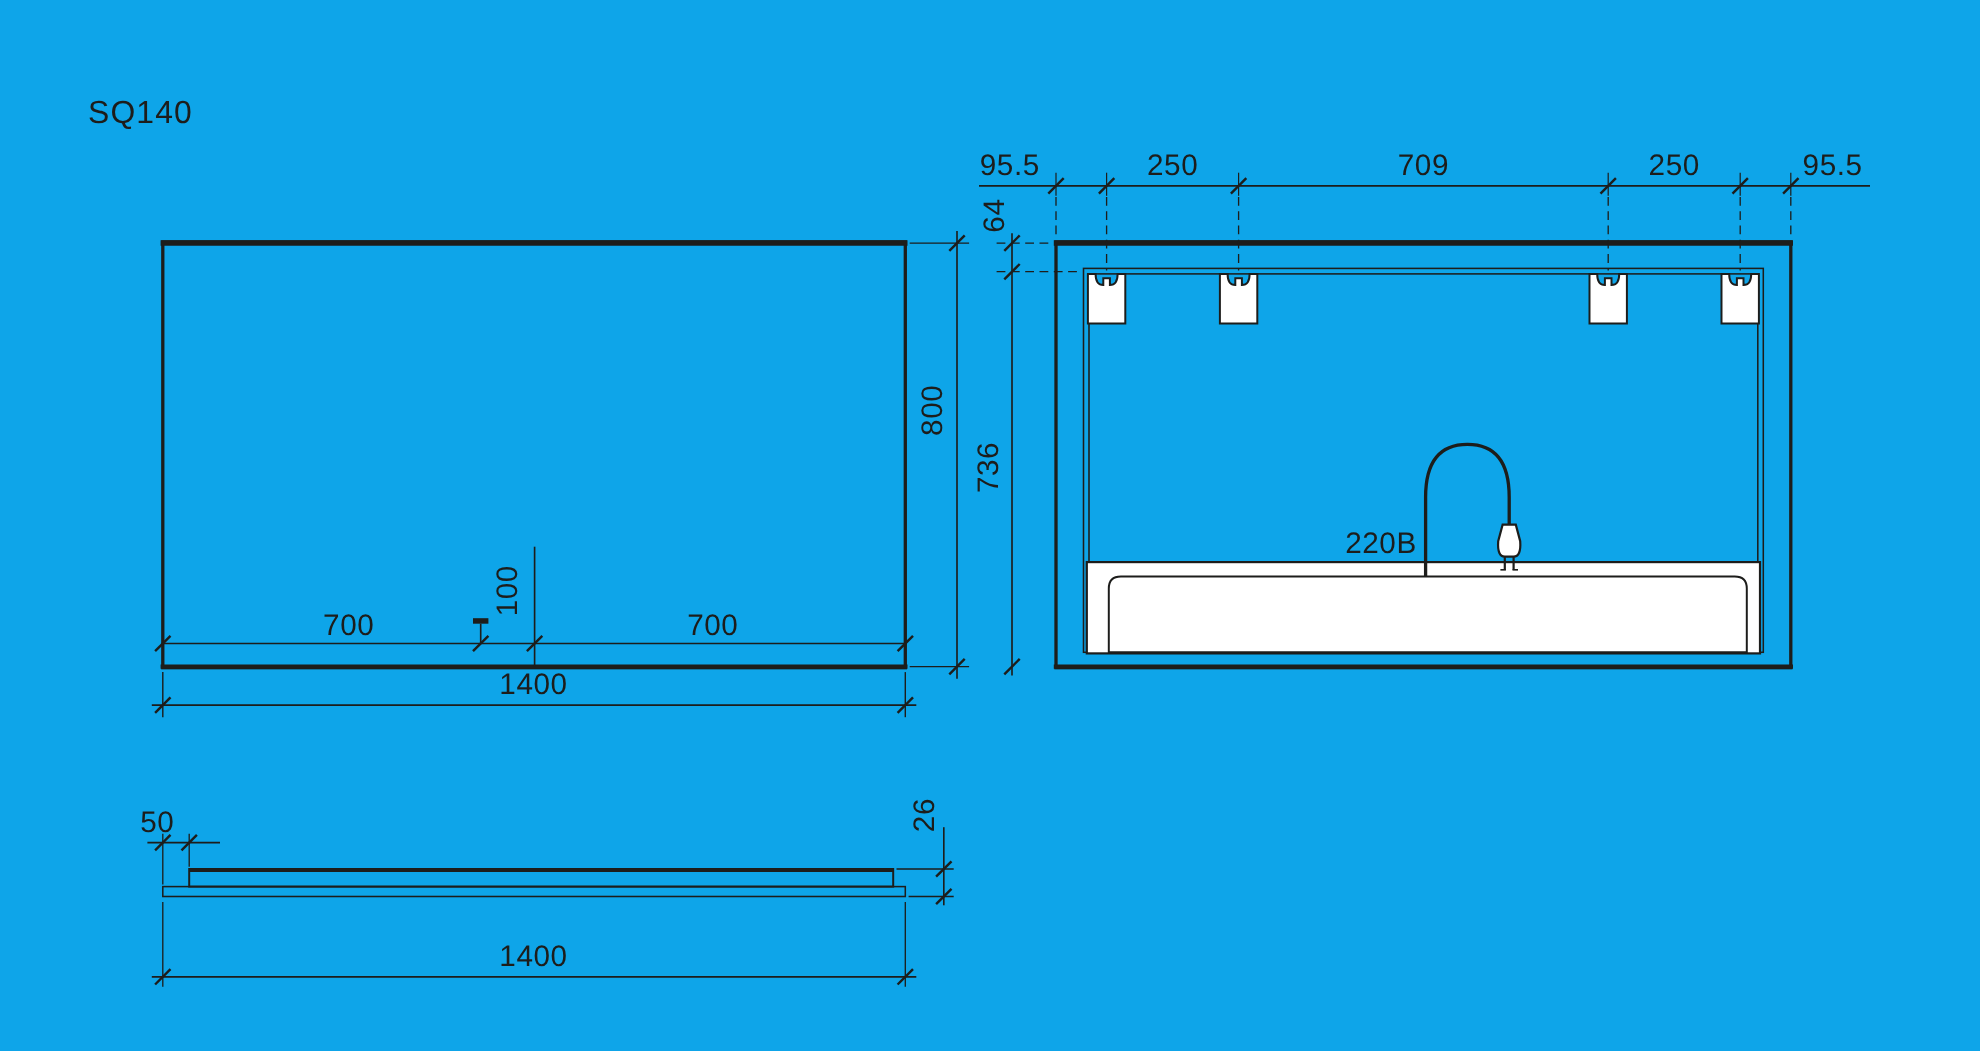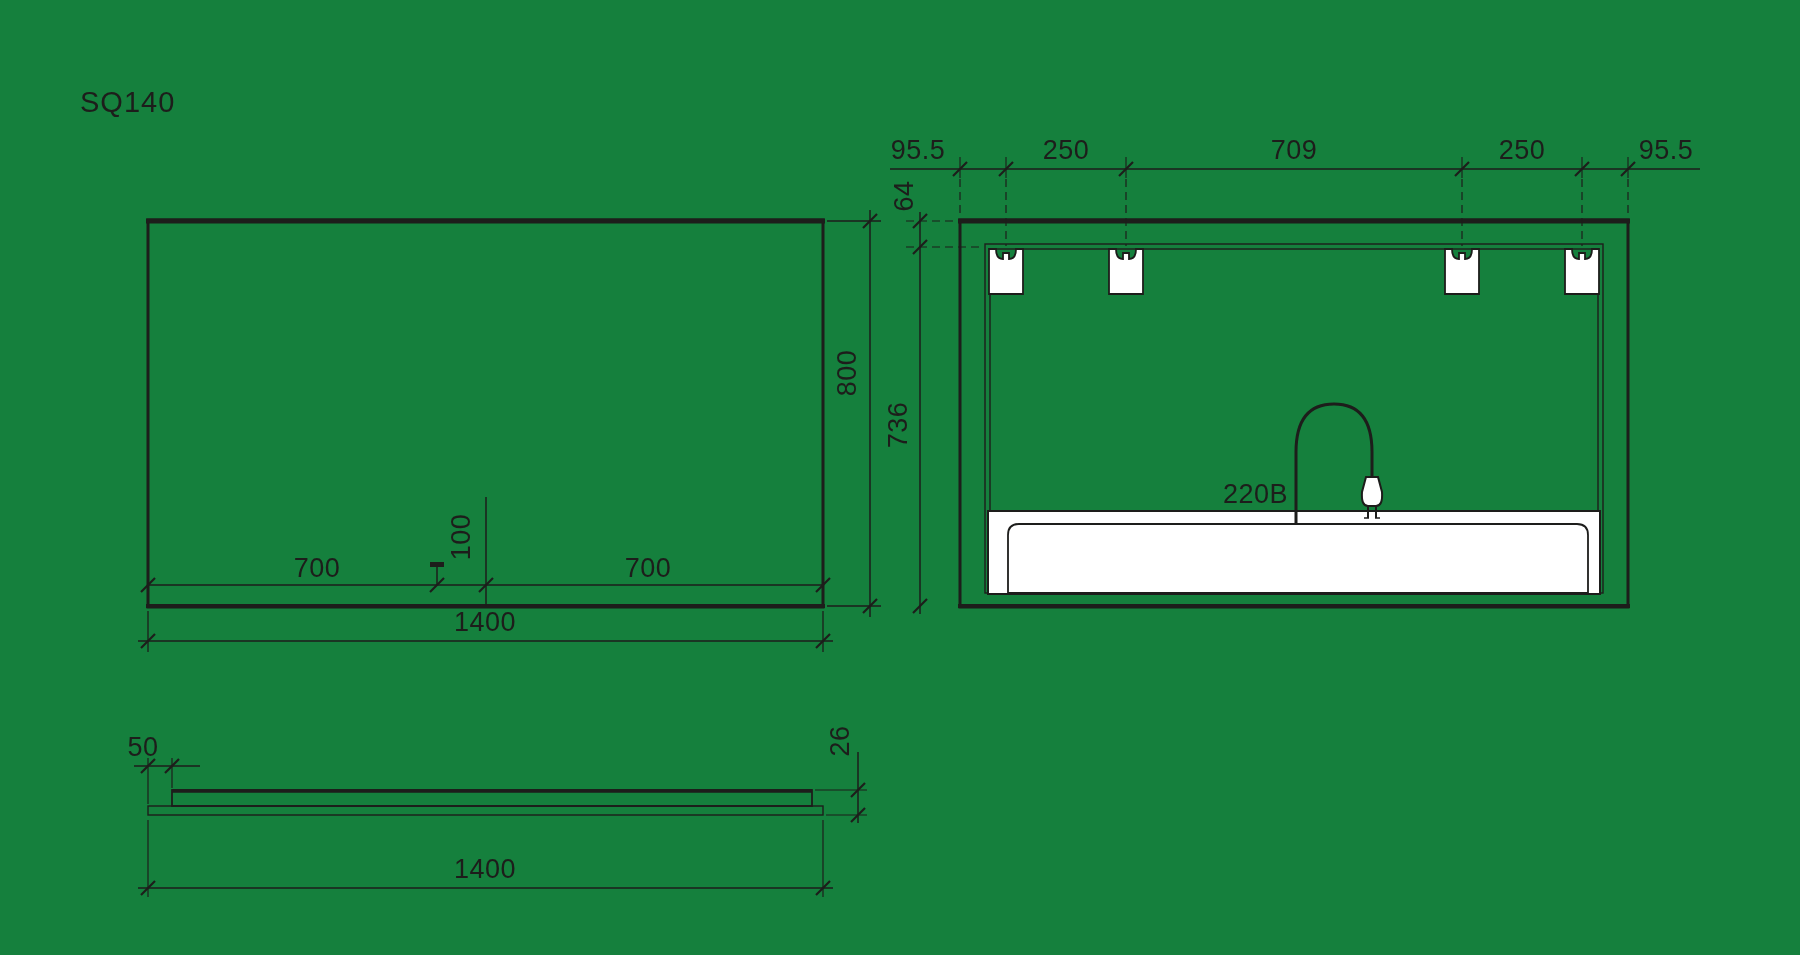--- a/index.html
+++ b/index.html
@@ -1,16 +1,16 @@
 <!DOCTYPE html>
 <html><head>
 <meta charset="utf-8">
 <style>
   html,body{margin:0;padding:0;background:#ffffff;}
-  .sheet{position:relative;width:1800px;height:955px;background:#15803d;overflow:hidden;}
+  .sheet{position:relative;width:1800px;height:955px;background:#0ea5e9;overflow:hidden;}
   svg{display:block;}
   svg text{font-family:"Liberation Sans", sans-serif;fill:#1d1d1b;font-size:27px;letter-spacing:.5px;}
   svg text.title{font-size:29px;letter-spacing:1px;}
   .ln{stroke:#1d1d1b;fill:none;}
 </style>
 </head>
 <body>
 
 <div class="sheet">
 <svg width="1800" height="955" viewBox="0 0 1800 955">

